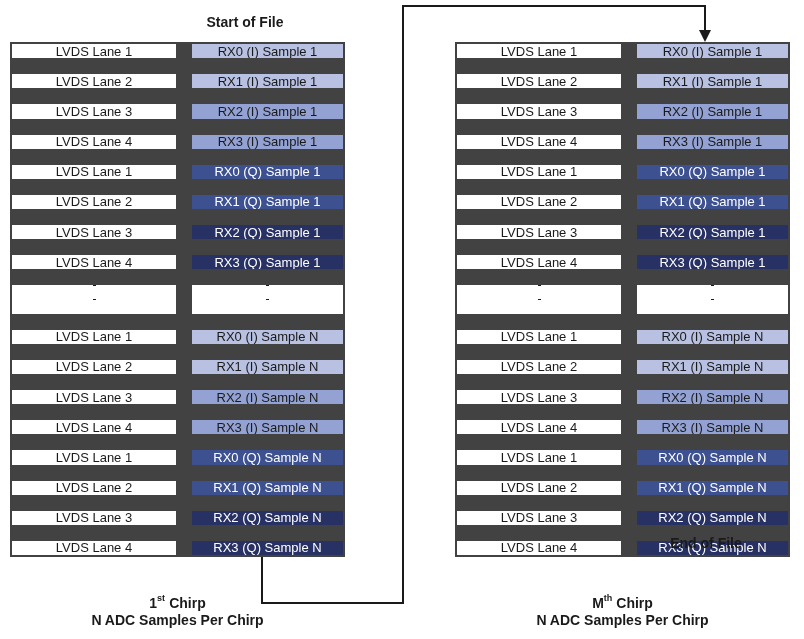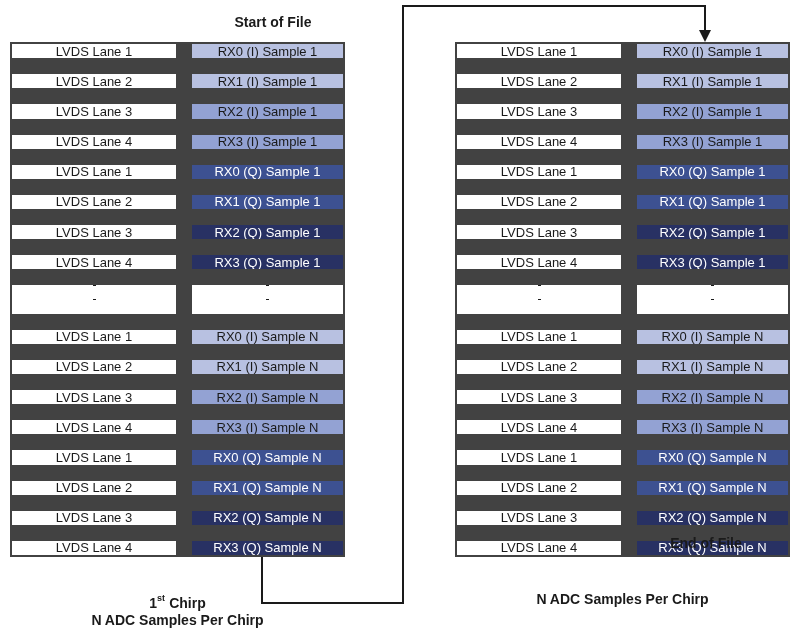--- a/index.html
+++ b/index.html
@@ -25,21 +25,21 @@
     display:flex; align-items:center; justify-content:center;
     font-size:13px; line-height:1; background:#ffffff;
     white-space:nowrap; overflow:hidden;
   }
   .cell.dots{flex-direction:column; gap:14px;}
   .dot{width:3px; height:3px; border-radius:50%; background:var(--text-dark,#1a1a1a);}
   .toplabel, .endlabel{
     position:absolute; width:168px; text-align:center;
     font-weight:bold; font-size:14px;
   }
-  .toplabel{left:189px; top:14px;}
+  .toplabel{left:161px; top:14px;}
   .endlabel{left:622px; top:535px;}
   .footer{
     position:absolute; width:335px; top:591px; text-align:center;
     font-weight:bold; font-size:14px; line-height:17px;
   }
   .footer.left{left:10px;}
   .footer.right{left:455px;}
   .footer sup{font-size:9px; position:relative; top:-1px;}
   .footer .chirp-word{margin-left:4px;text-align:right;}
   .connector{position:absolute; left:0; top:0; pointer-events:none;}
@@ -142,20 +142,21 @@
     </div>
 
   <div class="endlabel">End of File</div>
 
   <div class="footer left">
     <div><span>1</span><sup>st</sup><span class="chirp-word">Chirp</span></div>
     <div>N ADC Samples Per Chirp</div>
   </div>
 
   <div class="footer right">
+    <div><span>M</span><sup>th</sup><span class="chirp-word">Chirp</span></div>
     <div>N ADC Samples Per Chirp</div>
   </div>
 
   <svg class="connector" width="804" height="639" viewBox="0 0 804 639">
     <path id="connector-path" d="M262,557 L262,603 L403,603 L403,6 L705,6 L705,31" fill="none" stroke="#1a1a1a" stroke-width="2"></path>
     <polygon id="connector-arrow" points="699,30 711,30 705,42" fill="#1a1a1a"></polygon>
   </svg>
 
 </div>
 

